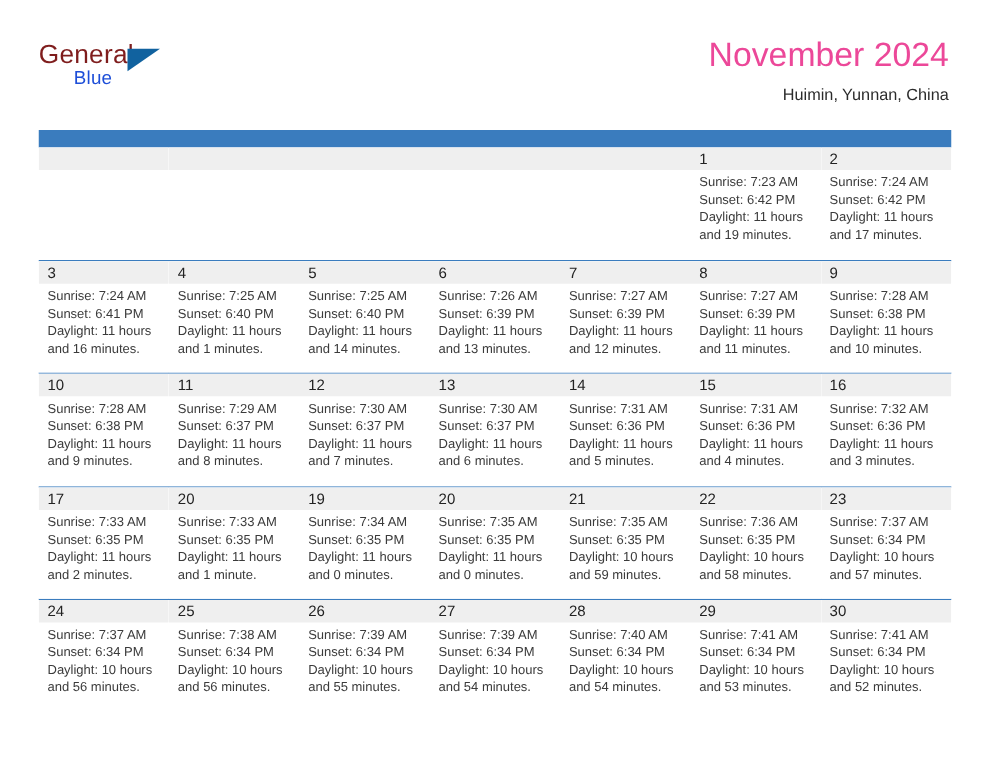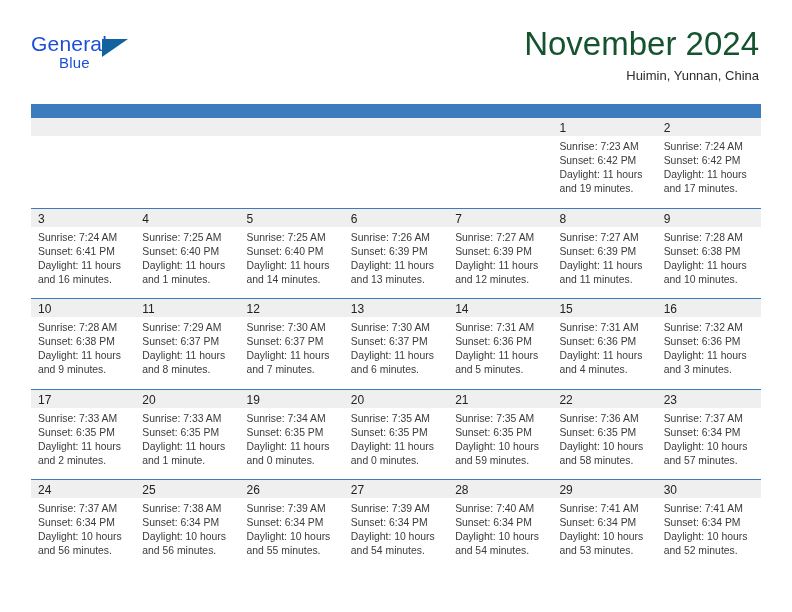--- a/index.html
+++ b/index.html
@@ -35,21 +35,21 @@
     top: 4px;
     width: 120px;
     height: 52px;
   }
   .brand-general {
     position: absolute;
     left: 0;
     top: 0;
     font-size: 21px;
     letter-spacing: 0.2px;
-    color: #1d4ed8;
+    color: #7f1d1d;
     font-family: "Liberation Sans", sans-serif;
   }
   .brand-blue {
     position: absolute;
     left: 28px;
     top: 22px;
     font-size: 15px;
     letter-spacing: 0.2px;
     color: #1d4ed8;
     font-family: "Liberation Sans", sans-serif;
@@ -64,22 +64,22 @@
     border-bottom: 18px solid transparent;
   }
 
   .titles {
     position: absolute;
     right: 0;
     top: 0;
     text-align: right;
   }
   .cal-title {
-    font-size: 33px;
-    color: #14532d;
+    font-size: 27px;
+    color: #ec4899;
     line-height: 32px;
     white-space: nowrap;
   }
   .cal-subtitle {
     font-size: 13px;
     color: #2b2b2b;
     line-height: 20px;
     margin-top: 6px;
     white-space: nowrap;
   }

